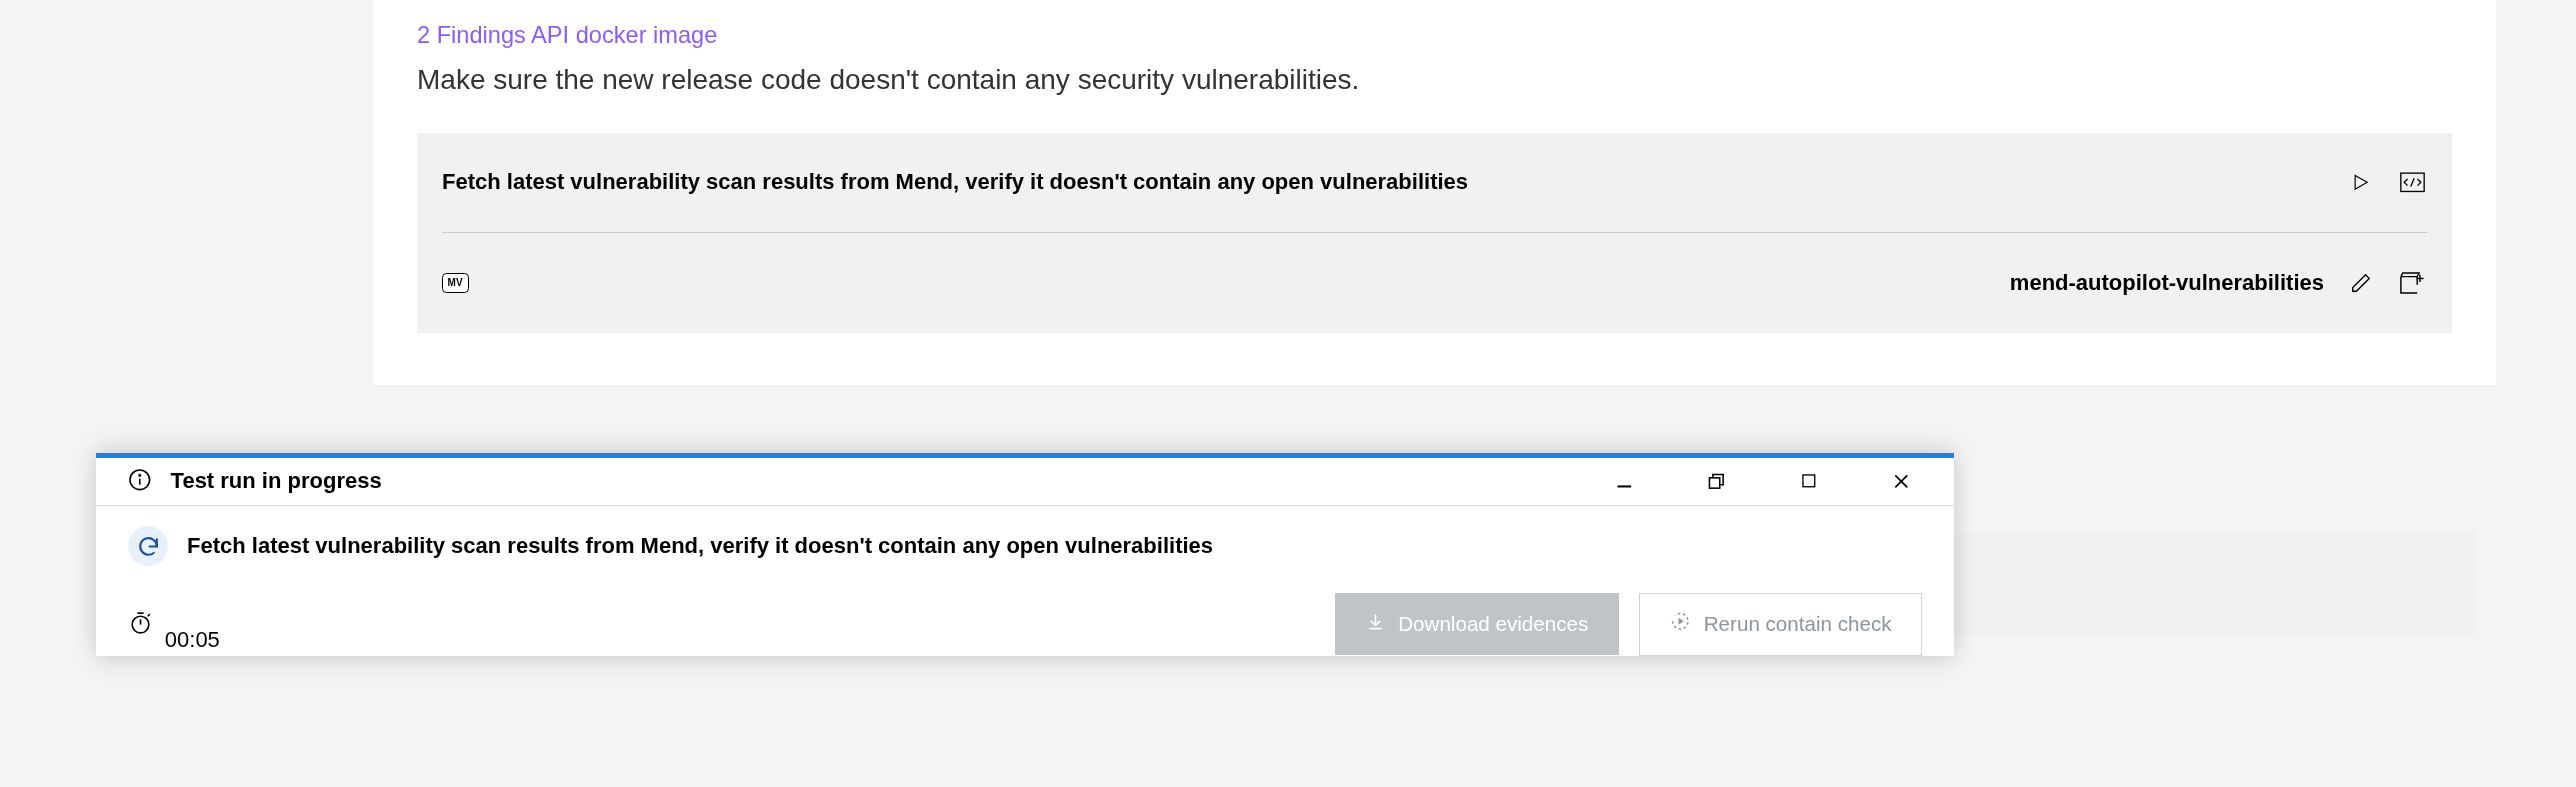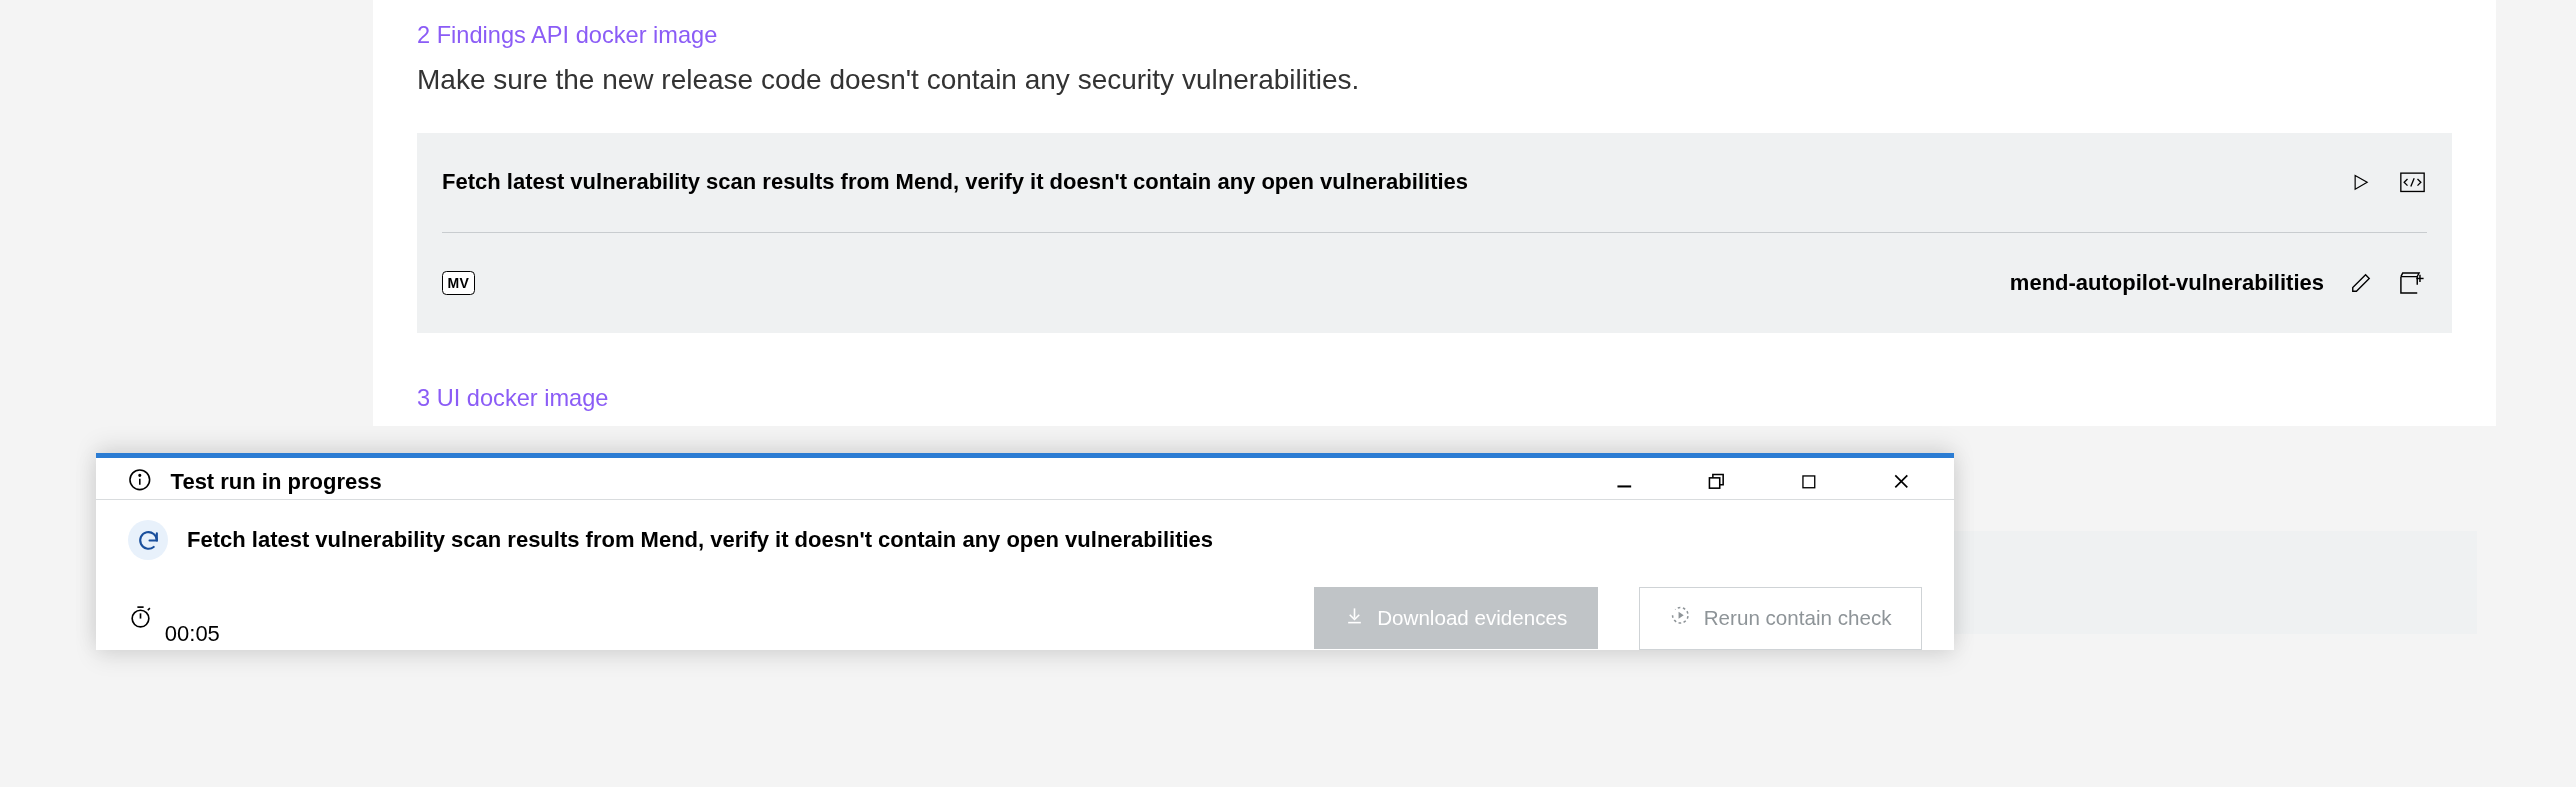--- a/index.html
+++ b/index.html
@@ -48,21 +48,21 @@
     .check-row .label {
       flex: 1;
       font-size: 22px;
       font-weight: 700;
       color: #000;
     }
     .check-row .label.normal { font-weight: 600; text-align: right; }
     .mv-badge {
       border: 1.5px solid #000;
       border-radius: 4.4px;
-      font-size: 14px;
+      font-size: 10px;
       font-weight: 700;
       padding: 4.4px 4.4px;
       letter-spacing: 0.4px;
       line-height: 1;
       color: #000;
       background: #fff;
     }
     .icon-btn {
       width: 29.5px;
       height: 29.5px;
@@ -79,25 +79,24 @@
       position: absolute;
       left: 96px;
       top: 453px;
       width: 1858px;
       background: #ffffff;
       box-shadow: 0 -7.4px 22px rgba(0,0,0,0.1), 0 7.4px 22px rgba(0,0,0,0.1);
       border-top: 5.9px solid #2b7cd3;
     }
     .float-header {
       display: flex;
-      align-items: flex-end;
-      padding: 4px 32px;
+      align-items: flex-start;
+      padding: 10px 32px;
       gap: 19px;
       border-bottom: 0.7px solid #d9dcde;
-      margin-top: 6px;
     }
     .float-title {
       font-size: 22px;
       font-weight: 700;
       color: #000;
     }
     .window-controls {
       display: flex;
       gap: 66px;
       margin-right: 7.4px;
@@ -139,21 +138,20 @@
     .btn {
       display: inline-flex;
       align-items: center;
       gap: 13.3px;
       font-size: 20.6px;
       padding: 17.7px 29.5px;
       border: 1.5px solid #cfd3d6;
       background: #fff;
       color: #8e9498;
       cursor: default;
-      margin-left: 21px;
     }
     .btn.solid {
       background: #c0c4c7;
       border-color: #c0c4c7;
       color: #fff;
     }
     .secondary-faint-row {
       position: absolute;
       left: 420px;
       top: 531px;
@@ -205,25 +203,20 @@
           <polyline points="1,5 1,23 19,23"></polyline>
           <polyline points="1,5 3,1 21,1 19,5 1,5"></polyline>
           <line x1="19" y1="5" x2="19" y2="14"></line>
           <line x1="22" y1="3" x2="22" y2="11"></line>
           <line x1="18" y1="7" x2="26" y2="7"></line>
         </svg>
       </div>
     </div>
   </div>
 
-  <div class="section-title">
-    <span>3</span>
-    <span> </span>
-    <span>UI docker image</span>
-  </div>
 
 </div>
 
 <div class="secondary-faint-row"></div>
 
 <div class="float-panel">
   <div class="float-header">
     <span>
       <svg width="23.6" height="23.6" viewBox="0 0 24 24" fill="none" stroke="#000" stroke-width="1.6">
         <circle cx="12" cy="12" r="10"></circle>

